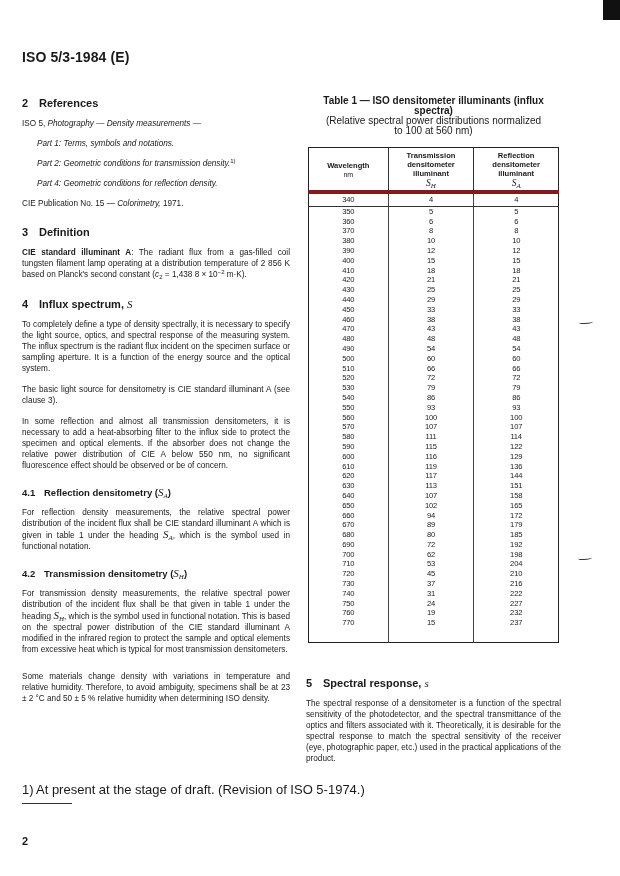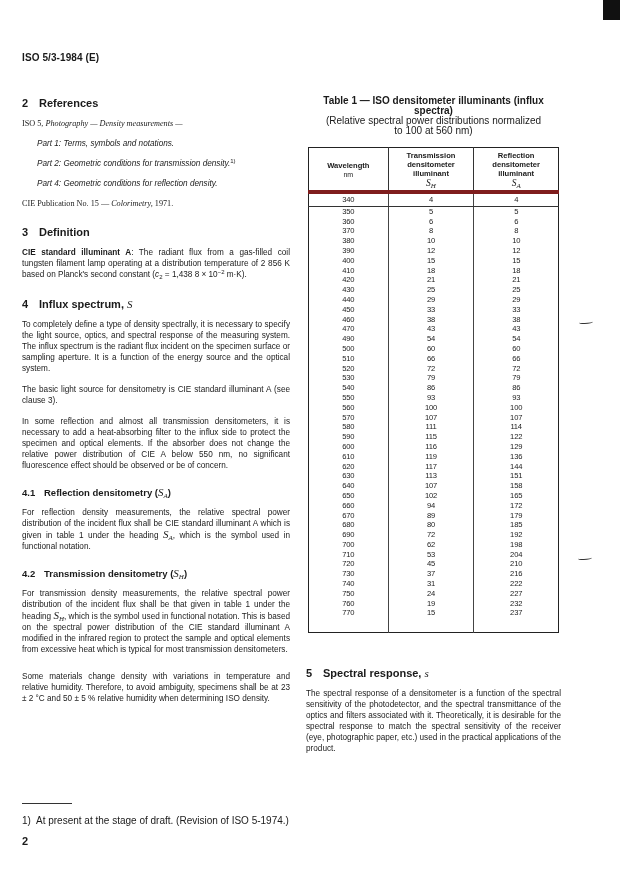--- a/index.html
+++ b/index.html
@@ -1,40 +1,40 @@
 <!DOCTYPE html>
 <html><head>
   <meta charset="utf-8">
   <style>
     * { box-sizing: border-box; margin: 0; padding: 0; }
     html, body { width: 620px; height: 876px; background: #ffffff; overflow: hidden; }
     body { position: relative; font-family: "Liberation Sans", sans-serif; color: #1a1a1a; font-size: 8.2px; line-height: 11px; }
 
     .corner-mark { position: absolute; left: 603px; top: 0; width: 17px; height: 20px; background: #111; }
 
-    .doc-id { position: absolute; left: 22px; top: 52px; font-size: 10px; font-weight: bold; letter-spacing: 0.1px; }
+    .doc-id { position: absolute; left: 22px; top: 52px; font-size: 14px; font-weight: bold; letter-spacing: 0.1px; }
 
     .col-left { position: absolute; left: 22px; top: 96px; width: 268px; }
     .col-right { position: absolute; left: 306px; top: 96px; width: 255px; }
 
     .h2 { font-size: 11px; font-weight: bold; margin-bottom: 8px; line-height: 14px; }
     .h2 .num { display: inline-block; width: 17px; }
     .h3 { font-size: 9.5px; font-weight: bold; line-height: 13px; margin-bottom: 8px; }
     .h3 .num { display: inline-block; width: 22px; }
     .sym { font-family: "Liberation Serif", serif; font-style: italic; font-weight: normal; font-size: 11px; }
     .sym sub { font-size: 7px; }
 
     p { text-align: justify; margin-bottom: 10px; }
-    .ref-line { margin-bottom: 9px; font-family: Liberation Serif, serif; }
+    .ref-line { margin-bottom: 9px; }
     .ref-part { margin-left: 15px; font-style: italic; margin-bottom: 9px; }
     sup { font-size: 6px; vertical-align: 3px; line-height: 0; }
     sub { font-size: 6px; vertical-align: -2px; line-height: 0; }
 
     .footnote-rule { position: absolute; left: 22px; top: 803px; width: 50px; border-top: 1px solid #333; }
-    .footnote { position: absolute; left: 22px; top: 815px; font-size: 10px; }
+    .footnote { position: absolute; left: 22px; top: 784px; font-size: 13px; }
     .footnote .fn-num { display: inline-block; width: 14px; }
     .page-num { position: absolute; left: 22px; top: 836px; font-size: 11px; font-weight: bold; }
 
     .table-title { text-align: center; font-size: 10px; line-height: 10px; }
     .table-title .bold { font-weight: bold; }
     table.data { margin-top: 11px; margin-left: 2px; width: 251px; border-collapse: collapse; border: 1.2px solid #222; font-size: 7.6px; }
     table.data th { font-weight: bold; font-size: 7.6px; line-height: 9px; padding: 3px 2px 2px 2px; border-left: 1px solid #333; border-bottom: 4px solid #7f1d1d; vertical-align: middle; }
     table.data th:first-child { border-left: none; }
     table.data th .unit { font-weight: normal; display: block; font-size: 7px; }
     table.data th .sym { font-size: 9.5px; display: block; line-height: 10px; }
@@ -208,20 +208,25 @@
           <td>460</td>
           <td>38</td>
           <td>38</td>
         </tr>
         <tr>
           <td>470</td>
           <td>43</td>
           <td>43</td>
         </tr>
         <tr>
+          <td>480</td>
+          <td>48</td>
+          <td>48</td>
+        </tr>
+        <tr>
           <td>490</td>
           <td>54</td>
           <td>54</td>
         </tr>
         <tr class="group-start">
           <td>500</td>
           <td>60</td>
           <td>60</td>
         </tr>
         <tr>

